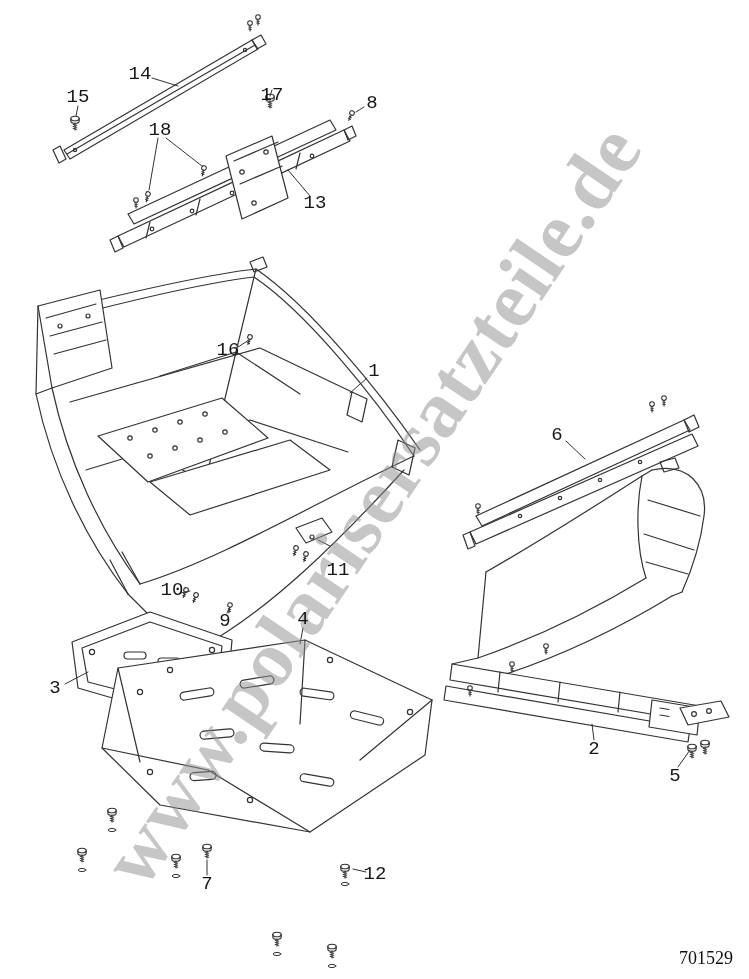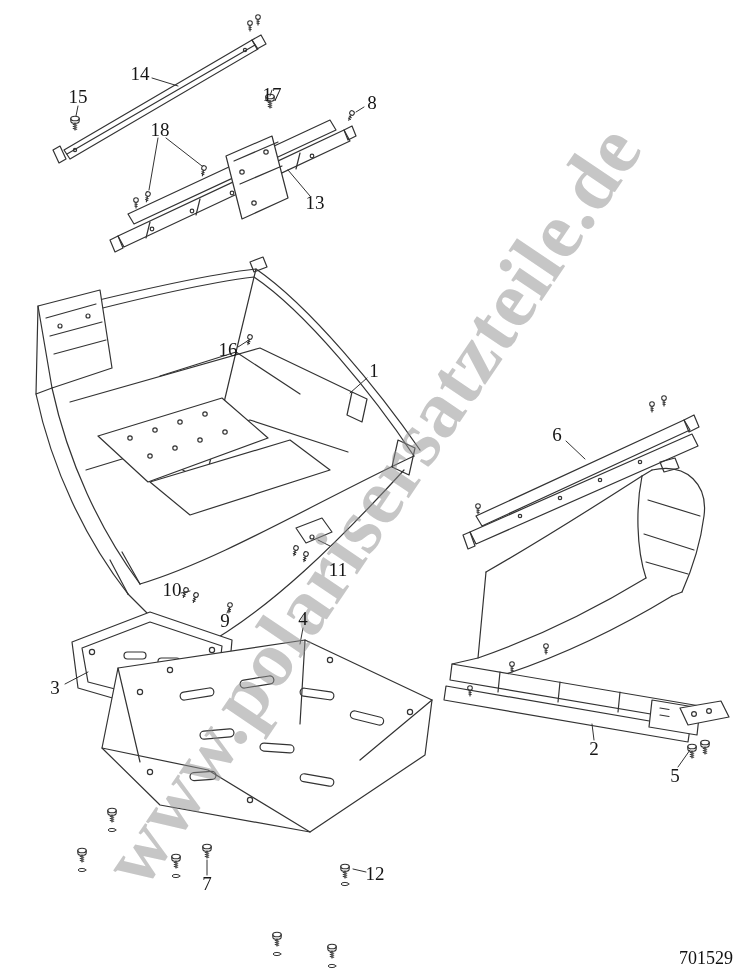--- a/index.html
+++ b/index.html
@@ -24,21 +24,21 @@
     white-space:nowrap;
     z-index:2;
     pointer-events:none;
   }
   .callout {
     position:absolute;
     transform:translate(-50%,-50%);
     font-size:19px;
     color:#161616;
     z-index:3;
-    font-family:Liberation Serif, serif;
+    font-family:Liberation Mono, monospace;
   }
   .c1  { left:374px; top:371px; }
   .c2  { left:594px; top:749px; }
   .c3  { left:55px;  top:688px; }
   .c4  { left:303px; top:619px; }
   .c5  { left:675px; top:776px; }
   .c6  { left:557px; top:435px; }
   .c7  { left:207px; top:884px; }
   .c8  { left:372px; top:103px; }
   .c9  { left:225px; top:621px; }

